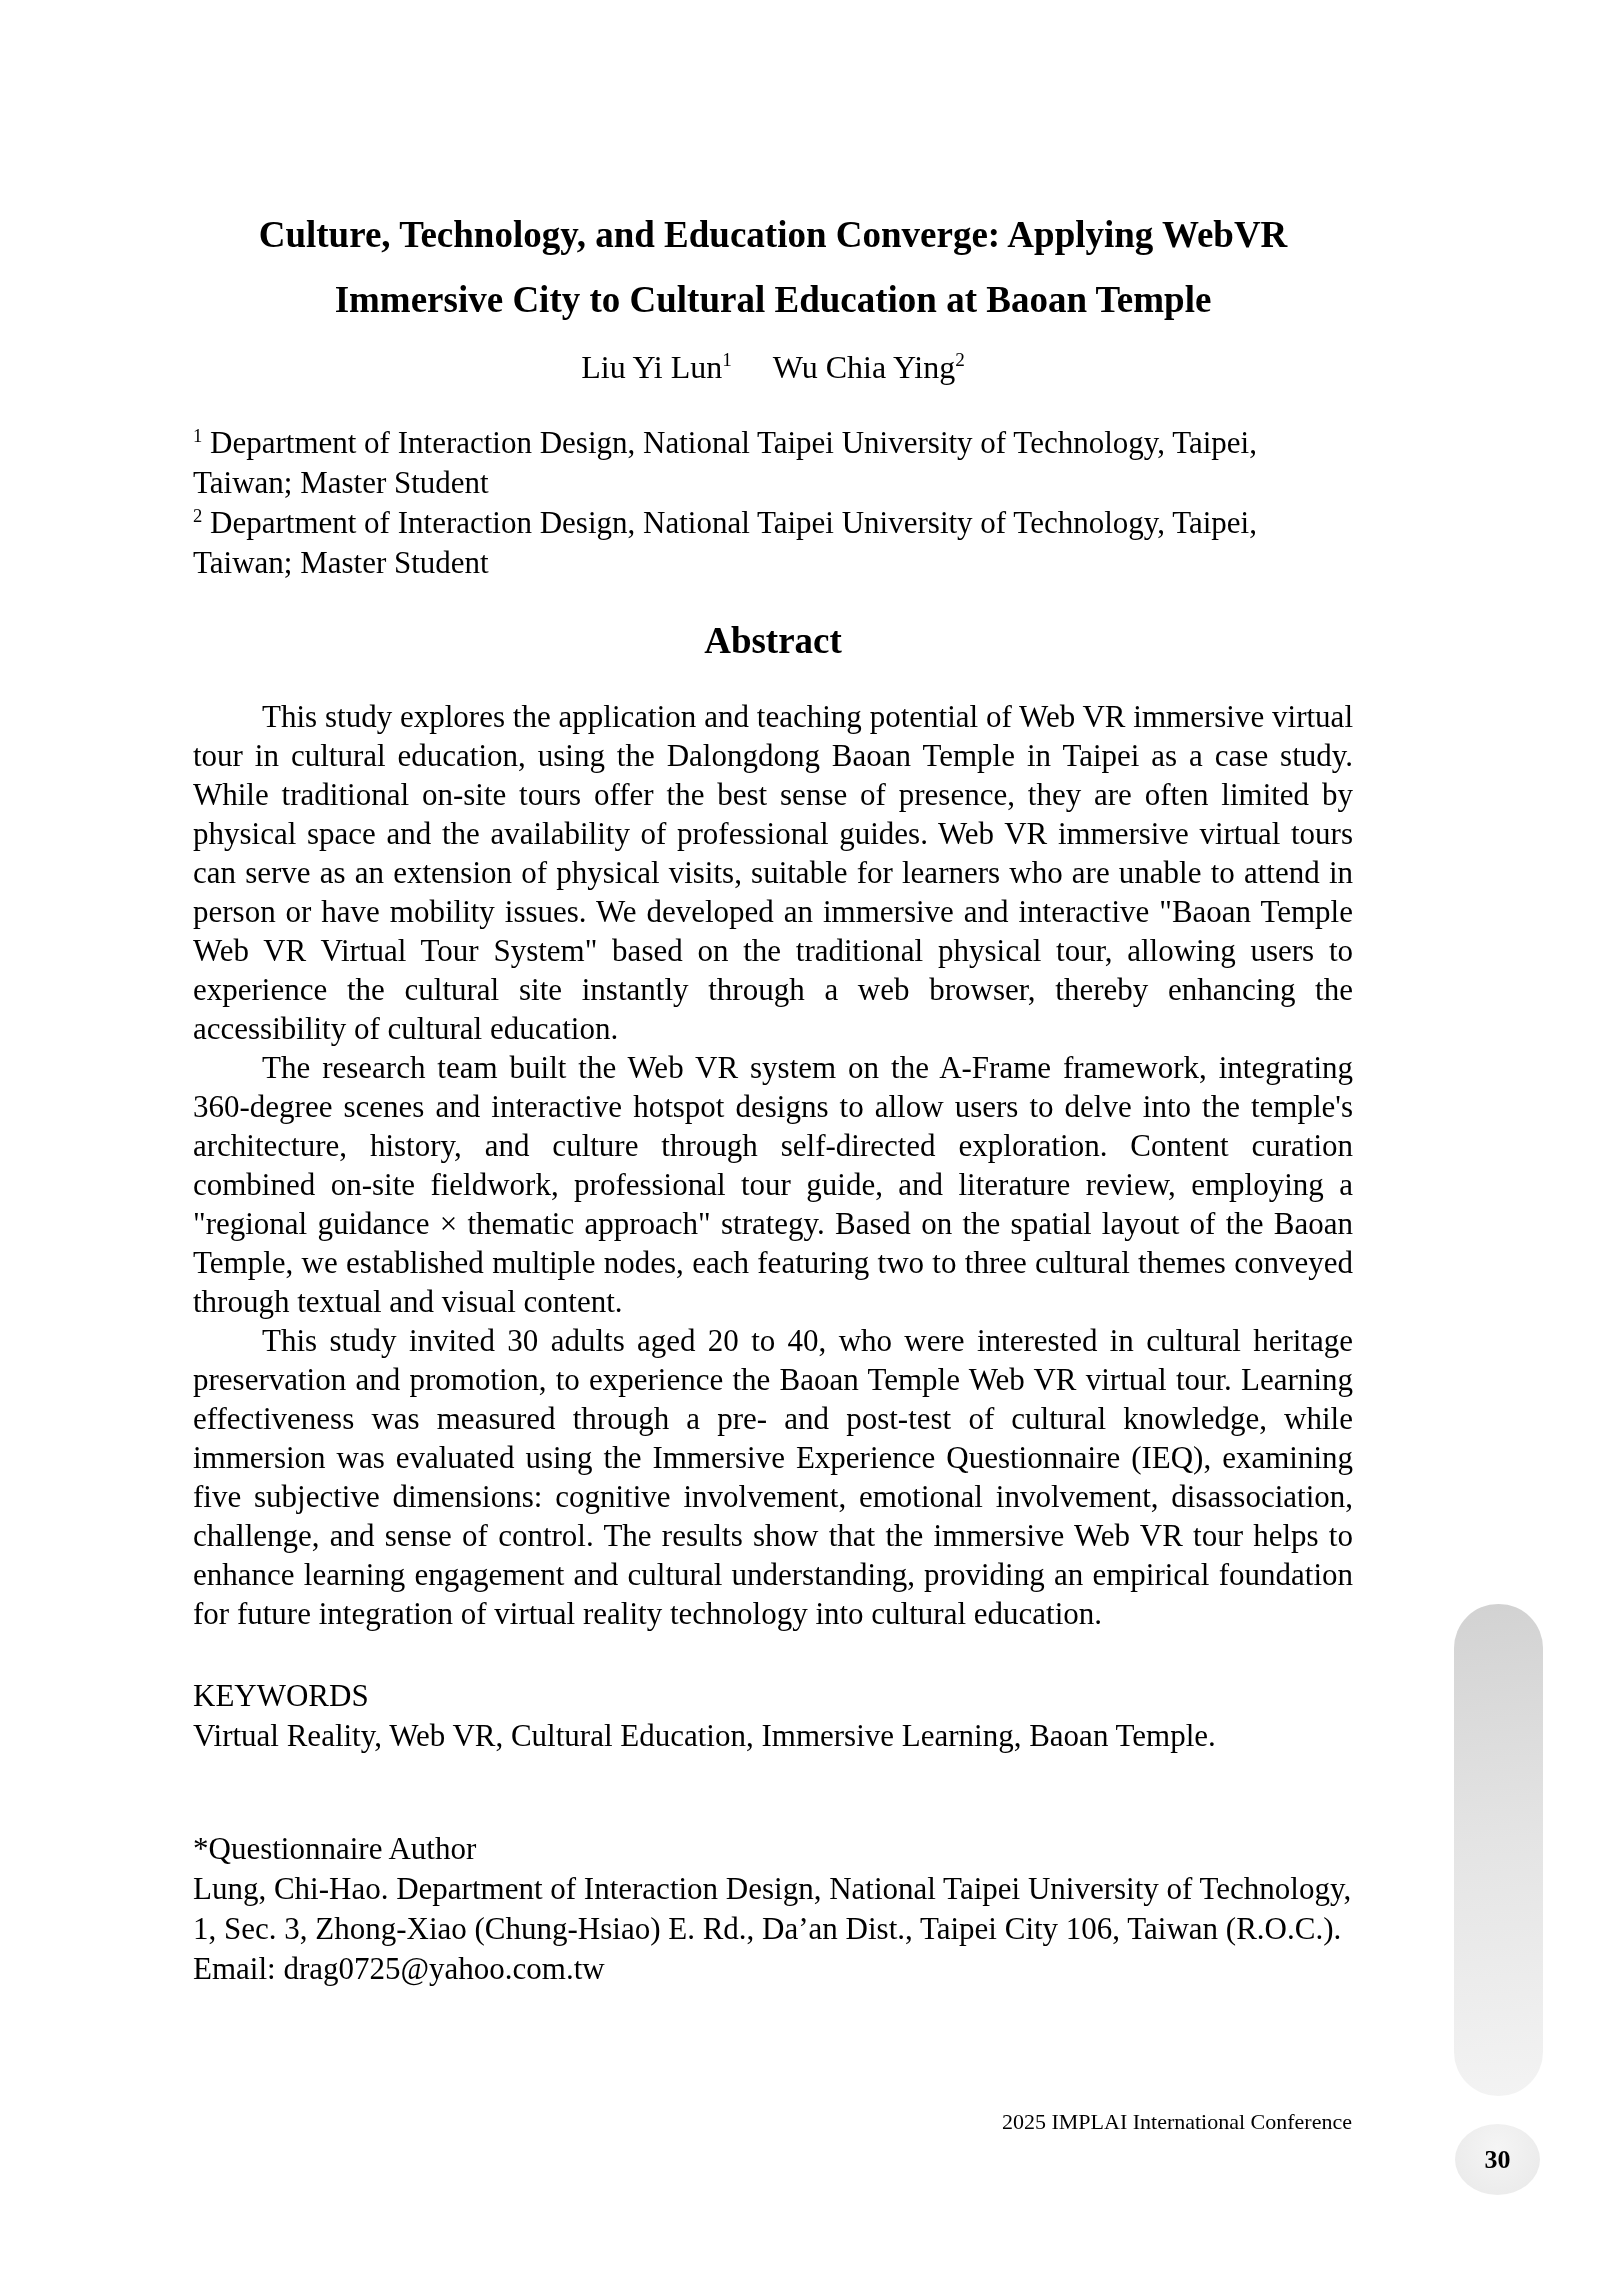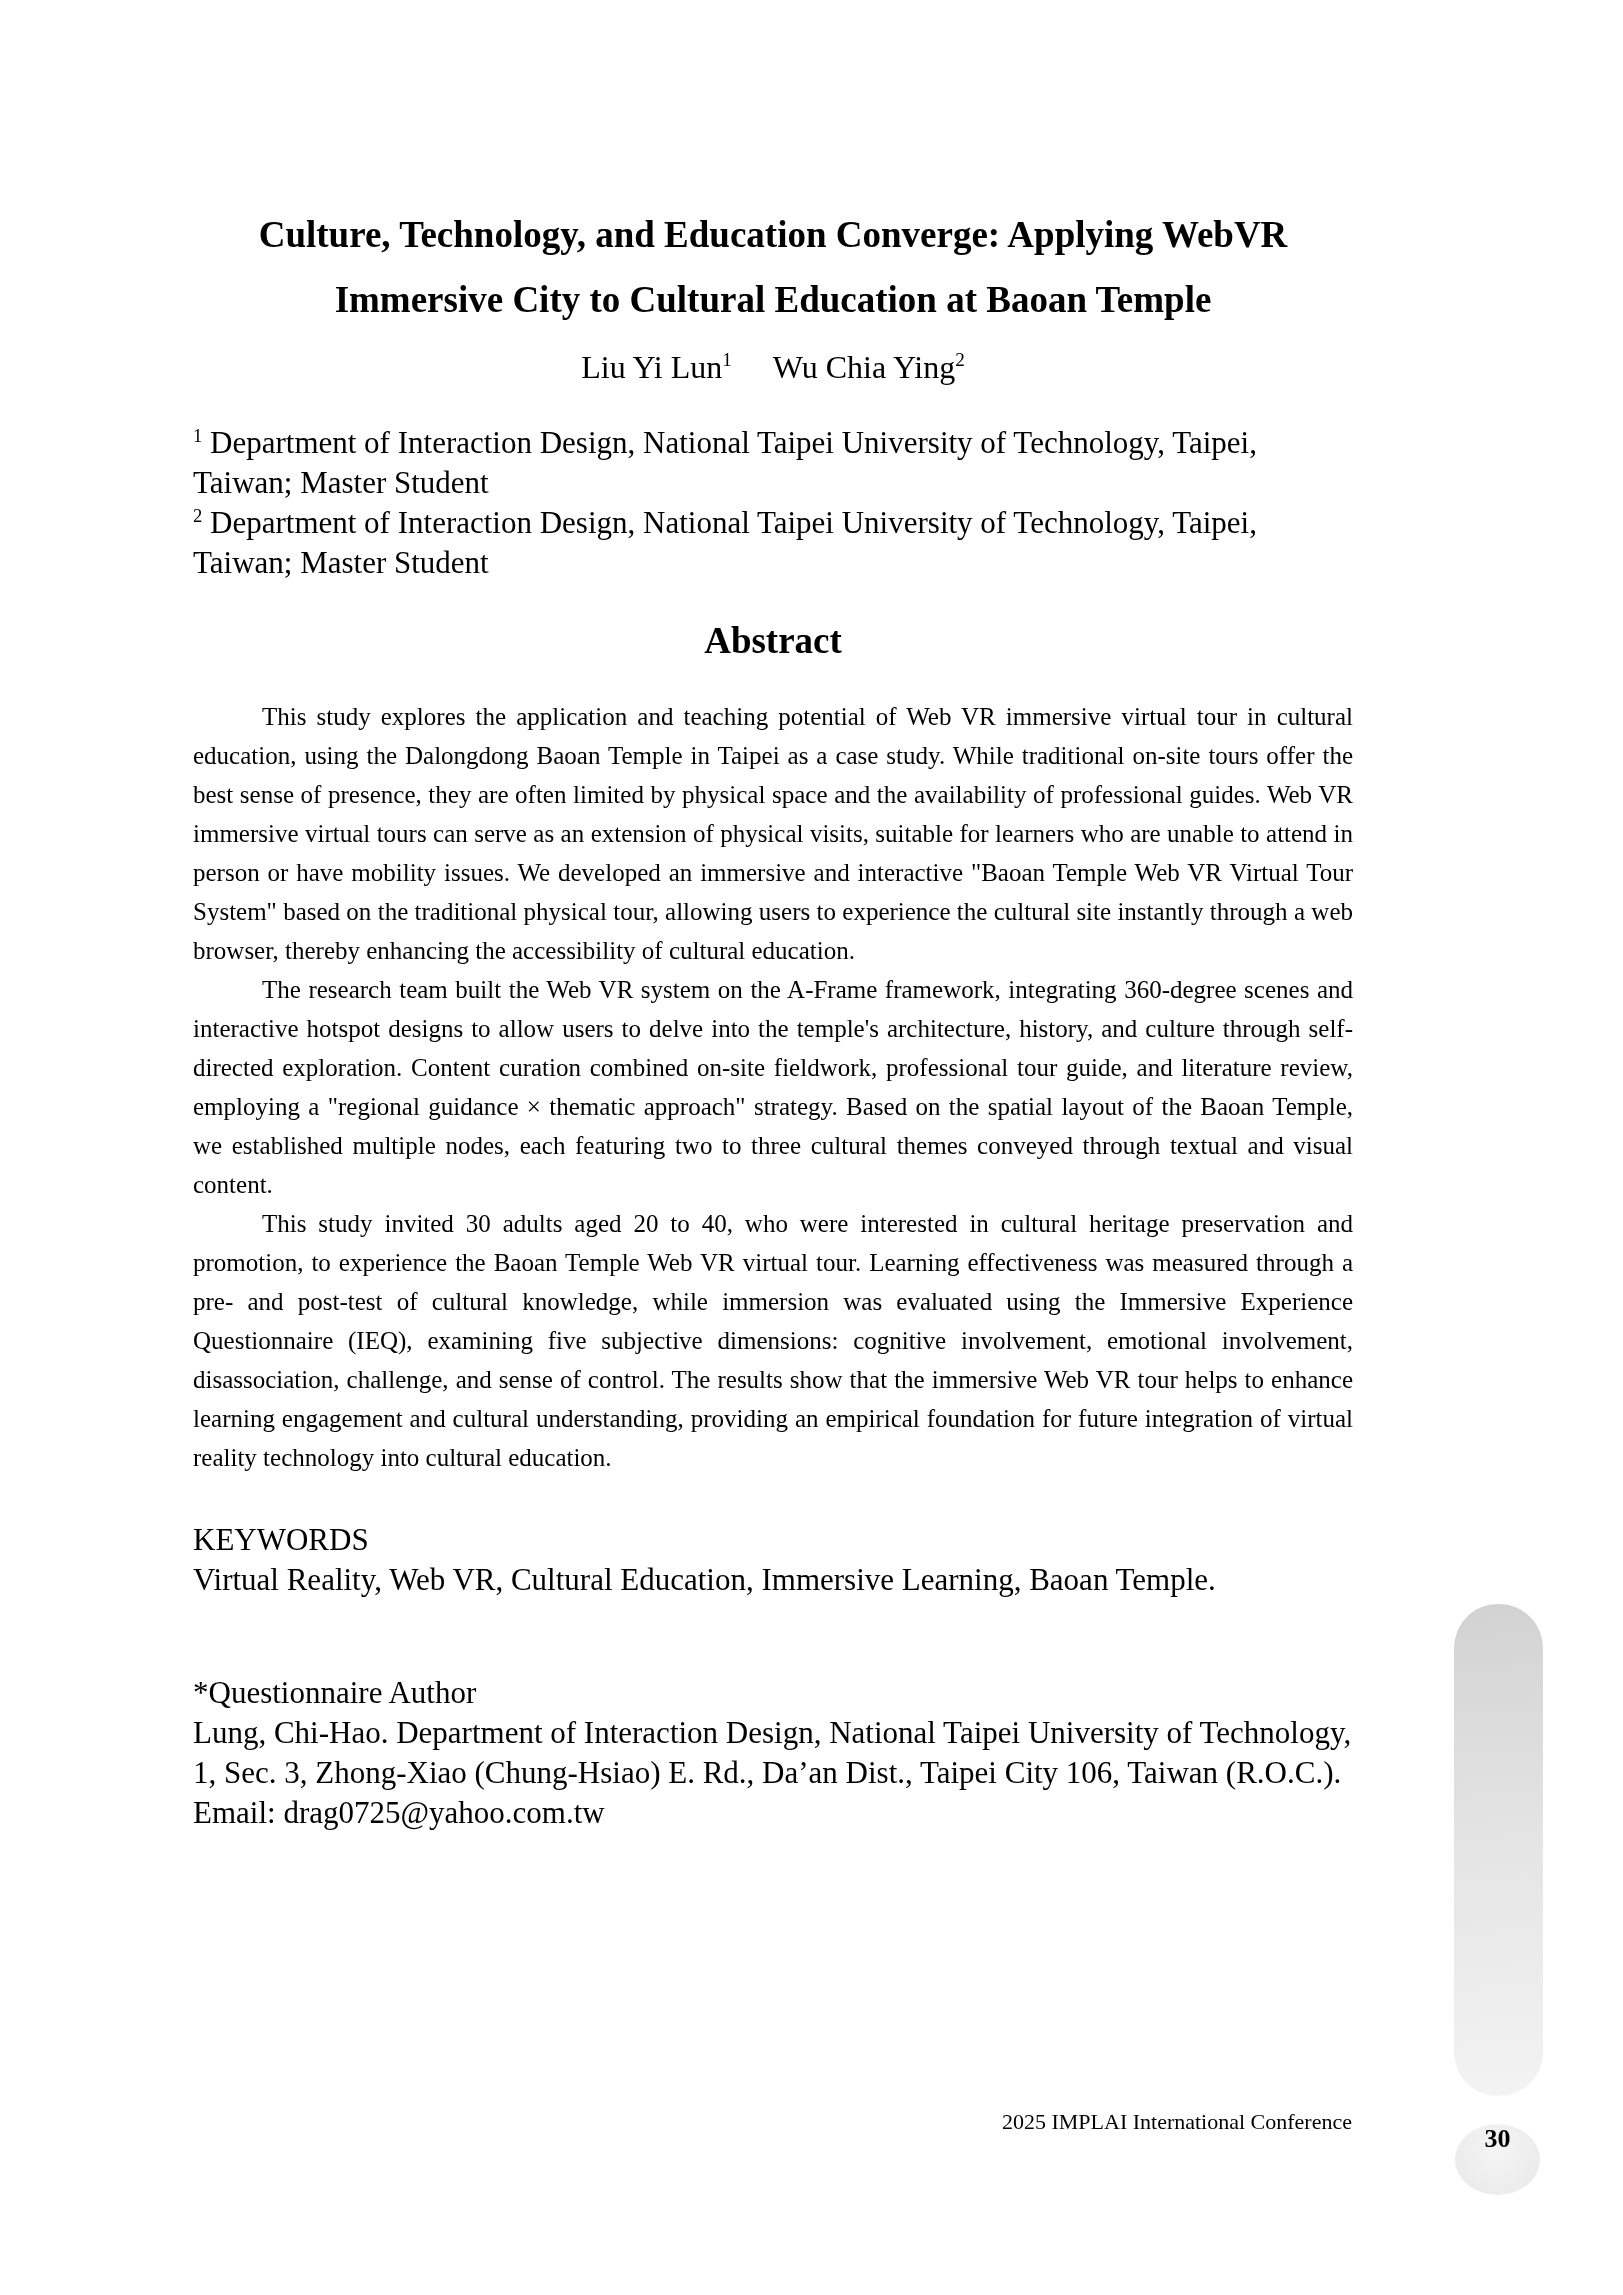--- a/index.html
+++ b/index.html
@@ -53,21 +53,21 @@
   }
   .abstract-heading {
     margin-top: 33px;
     font-size: 37px;
     font-weight: bold;
     line-height: 50px;
     text-align: center;
   }
   .abstract-body {
     margin-top: 31px;
-    font-size: 25px;
+    font-size: 31px;
     line-height: 39px;
     text-align: justify;
   }
   .abstract-body p {
     margin: 0;
     text-indent: 69px;
   }
   .keywords-block {
     margin-top: 43px;
     font-size: 31px;
@@ -99,21 +99,21 @@
   }
   .page-badge {
     position: absolute;
     left: 1455px;
     top: 2124px;
     width: 85px;
     height: 71px;
     border-radius: 50%;
     background: radial-gradient(ellipse at 50% 35%, #f5f5f5 0%, #ececec 70%, #e5e5e5 100%);
     display: flex;
-    align-items: flex-start;
+    align-items: center;
     justify-content: center;
     font-size: 26px;
     font-weight: bold;
   }
 </style>
 </head>
 <body>
 
 <div class="page">
 

